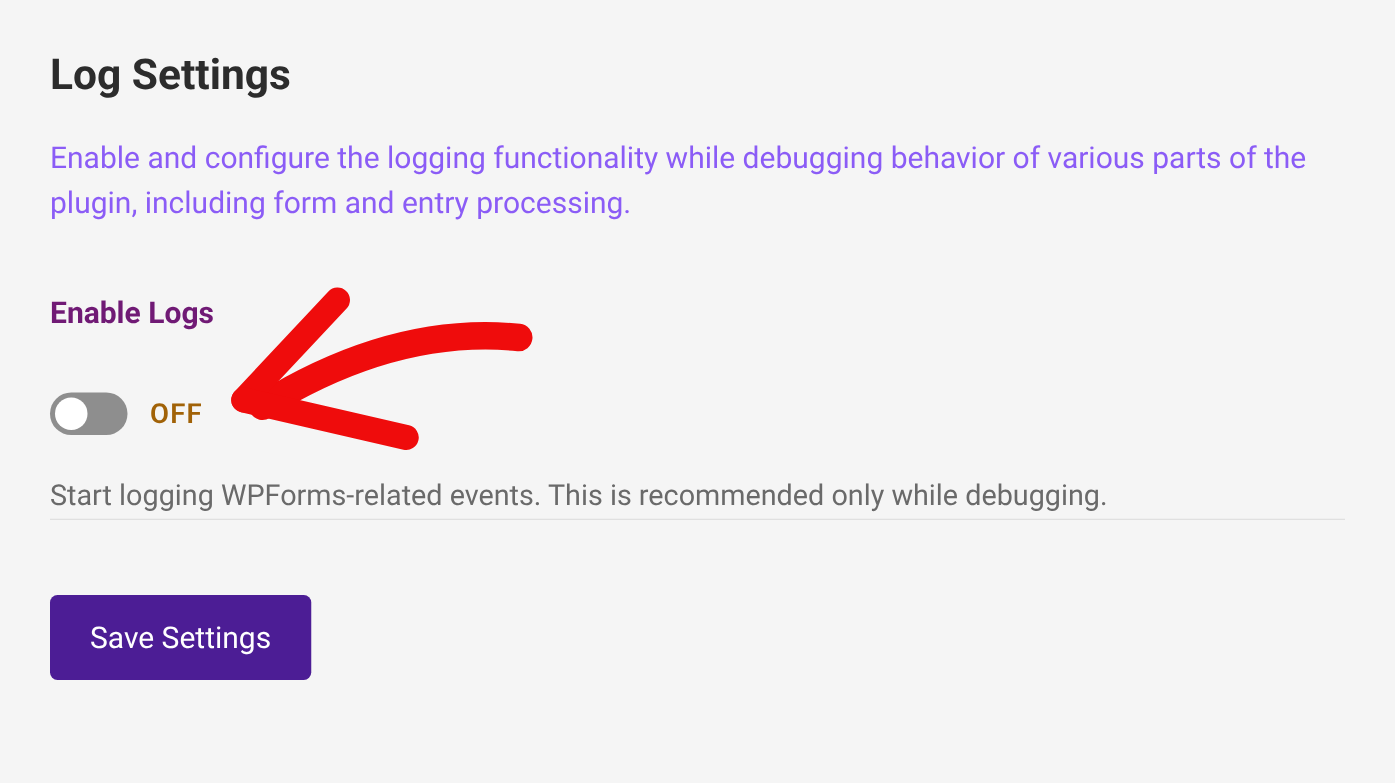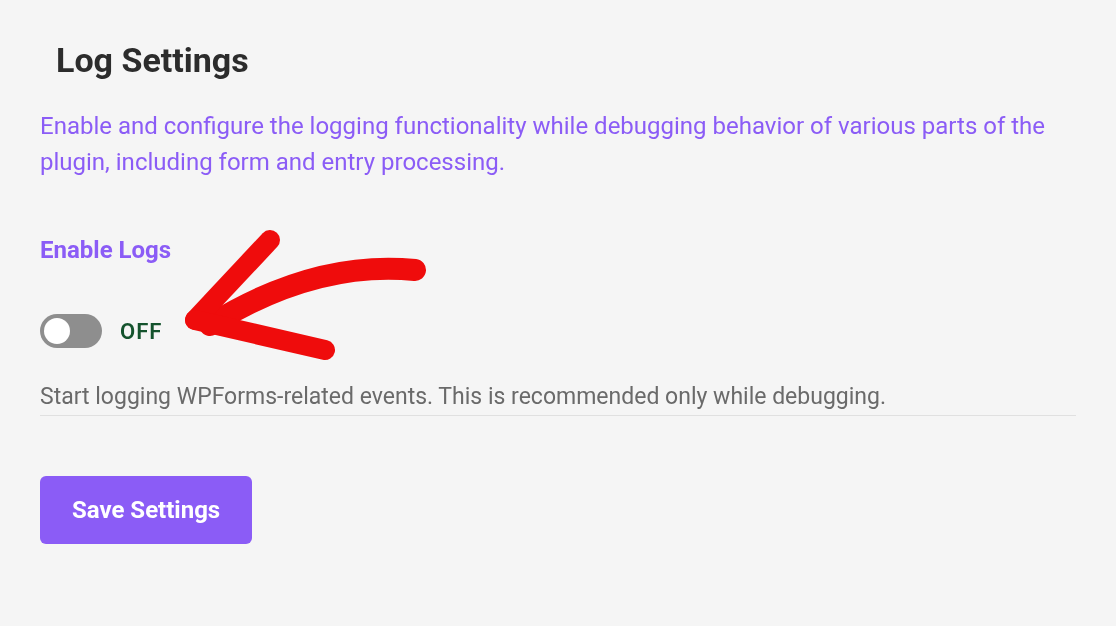--- a/index.html
+++ b/index.html
@@ -13,33 +13,32 @@
       width: 1116px;
       height: 626px;
       padding: 40px;
       position: relative;
     }
     .section-title {
       font-size: 34px;
       font-weight: 700;
       color: #2c2c2c;
       margin-bottom: 28px;
-      margin-left: 16px;
     }
     .section-description {
       font-size: 24px;
       color: #8b5cf6;
       line-height: 1.5;
       margin-bottom: 56px;
       max-width: 1020px;
     }
     .field-label {
       font-size: 24px;
       font-weight: 700;
-      color: #8b5cf6;
+      color: #701a75;
       margin-bottom: 50px;
     }
     .toggle-row {
       display: flex;
       align-items: center;
       gap: 18px;
       margin-bottom: 32px;
     }
     .toggle-switch {
       width: 62px;
@@ -54,39 +53,39 @@
       height: 26px;
       background: #ffffff;
       border-radius: 50%;
       position: absolute;
       top: 4px;
       left: 4px;
     }
     .toggle-label {
       font-size: 22px;
       font-weight: 600;
-      color: #14532d;
+      color: #a16207;
       letter-spacing: 1px;
     }
     .field-help {
       font-size: 23px;
       color: #6a6a6a;
       line-height: 1.5;
     }
     .divider {
       border: none;
       border-top: 1px solid #e0e0e0;
       margin-bottom: 60px;
     }
     .save-button {
-      background: #8b5cf6;
+      background: #4c1d95;
       color: #ffffff;
       border: none;
       font-size: 24px;
-      font-weight: 700;
+      font-weight: 400;
       padding: 20px 32px;
       border-radius: 6px;
       cursor: pointer;
       font-family: inherit;
     }
     .annotation-arrow {
       position: absolute;
       top: 210px;
       left: 175px;
       pointer-events: none;

